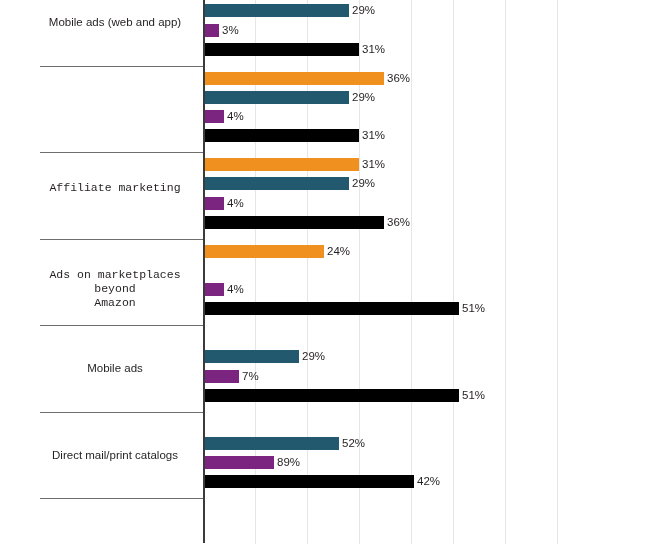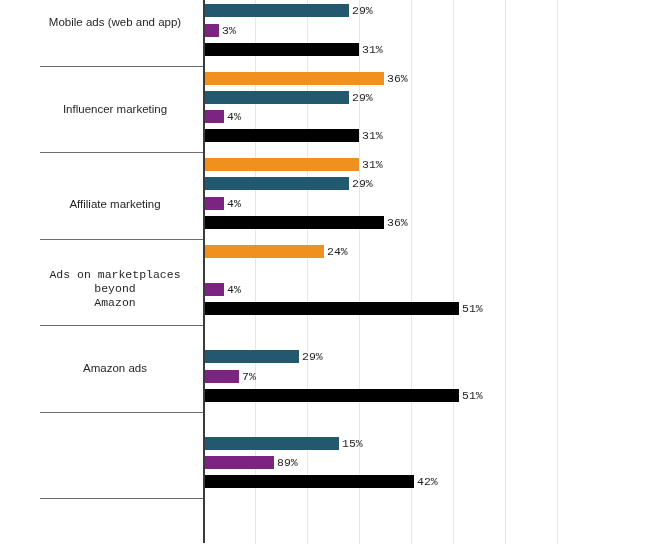--- a/index.html
+++ b/index.html
@@ -71,21 +71,20 @@
     white-space: pre-line;
   }
 
   
   .bar-row {
     position: absolute;
     left: 204px;
     height: 13px;
     display: flex;
     align-items: center;
-    font-family: Liberation Mono, monospace;
   }
   .bar {
     height: 13px;
     display: block;
   }
   .bar-value {
     font-size: 11.5px;
     line-height: 13px;
     color: #231f20;
     padding-left: 3px;
@@ -122,41 +121,40 @@
             <span class="bar s2" style="width: 15px; background: rgb(123, 37, 128);"></span>
             <span class="bar-value">3%</span>
           </div>
           <div class="bar-row" style="top: 63.9px;">
             <span class="bar s3" style="width: 155px; background: rgb(0, 0, 0);"></span>
             <span class="bar-value">31%</span>
           </div>
         </div>
         <div class="group" style="top: 65.5px; height: 86.5px;">
           <div class="group-separator" style="top: 0px;"></div>
-          <div class="cat-label" style="top: 36.25px;">Influencer marketing</div>
           <div class="bar-row" style="top: 6px;">
             <span class="bar s0" style="width: 180px; background: rgb(240, 144, 31);"></span>
             <span class="bar-value">36%</span>
           </div>
           <div class="bar-row" style="top: 25.3px;">
             <span class="bar s1" style="width: 145px; background: rgb(35, 89, 110);"></span>
             <span class="bar-value">29%</span>
           </div>
           <div class="bar-row" style="top: 44.6px;">
             <span class="bar s2" style="width: 20px; background: rgb(123, 37, 128);"></span>
             <span class="bar-value">4%</span>
           </div>
           <div class="bar-row" style="top: 63.9px;">
             <span class="bar s3" style="width: 155px; background: rgb(0, 0, 0);"></span>
             <span class="bar-value">31%</span>
           </div>
         </div>
         <div class="group" style="top: 152px; height: 86.5px;">
           <div class="group-separator" style="top: 0px;"></div>
-          <div class="cat-label" style="top: 45px;">Affiliate marketing</div>
+          <div class="cat-label" style="top: 29px; font-family: Liberation Mono, monospace;">Affiliate marketing</div>
           <div class="bar-row" style="top: 6px;">
             <span class="bar s0" style="width: 155px; background: rgb(240, 144, 31);"></span>
             <span class="bar-value">31%</span>
           </div>
           <div class="bar-row" style="top: 25.3px;">
             <span class="bar s1" style="width: 145px; background: rgb(35, 89, 110);"></span>
             <span class="bar-value">29%</span>
           </div>
           <div class="bar-row" style="top: 44.6px;">
             <span class="bar s2" style="width: 20px; background: rgb(123, 37, 128);"></span>
@@ -179,39 +177,40 @@
             <span class="bar s2" style="width: 20px; background: rgb(123, 37, 128);"></span>
             <span class="bar-value">4%</span>
           </div>
           <div class="bar-row" style="top: 63.9px;">
             <span class="bar s3" style="width: 255px; background: rgb(0, 0, 0);"></span>
             <span class="bar-value">51%</span>
           </div>
         </div>
         <div class="group" style="top: 325px; height: 86.5px;">
           <div class="group-separator" style="top: 0px;"></div>
-          <div class="cat-label" style="top: 36.25px;">Amazon ads</div>
+          <div class="cat-label" style="top: 36.25px;">Mobile ads</div>
           <div class="bar-row" style="top: 25.3px;">
             <span class="bar s1" style="width: 95px; background: rgb(35, 89, 110);"></span>
             <span class="bar-value">29%</span>
           </div>
           <div class="bar-row" style="top: 44.6px;">
             <span class="bar s2" style="width: 35px; background: rgb(123, 37, 128);"></span>
             <span class="bar-value">7%</span>
           </div>
           <div class="bar-row" style="top: 63.9px;">
             <span class="bar s3" style="width: 255px; background: rgb(0, 0, 0);"></span>
             <span class="bar-value">51%</span>
           </div>
         </div>
         <div class="group" style="top: 411.5px; height: 86.5px;">
           <div class="group-separator" style="top: 0px;"></div>
+          <div class="cat-label" style="top: 36.25px;">Direct mail/print catalogs</div>
           <div class="bar-row" style="top: 25.3px;">
             <span class="bar s1" style="width: 135px; background: rgb(35, 89, 110);"></span>
-            <span class="bar-value">15%</span>
+            <span class="bar-value">52%</span>
           </div>
           <div class="bar-row" style="top: 44.6px;">
             <span class="bar s2" style="width: 70px; background: rgb(123, 37, 128);"></span>
             <span class="bar-value">89%</span>
           </div>
           <div class="bar-row" style="top: 63.9px;">
             <span class="bar s3" style="width: 210px; background: rgb(0, 0, 0);"></span>
             <span class="bar-value">42%</span>
           </div>
         </div>

